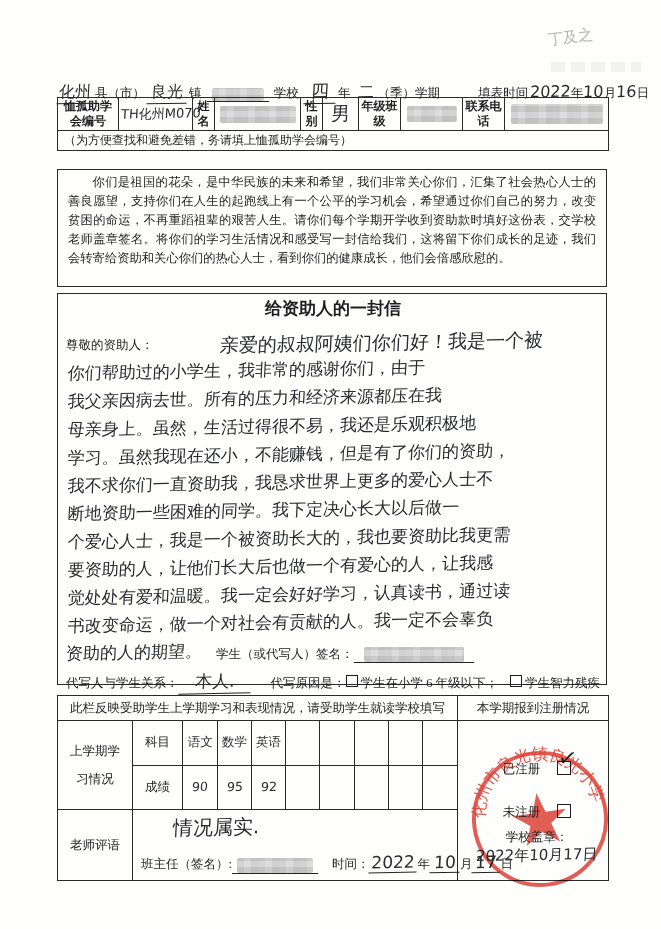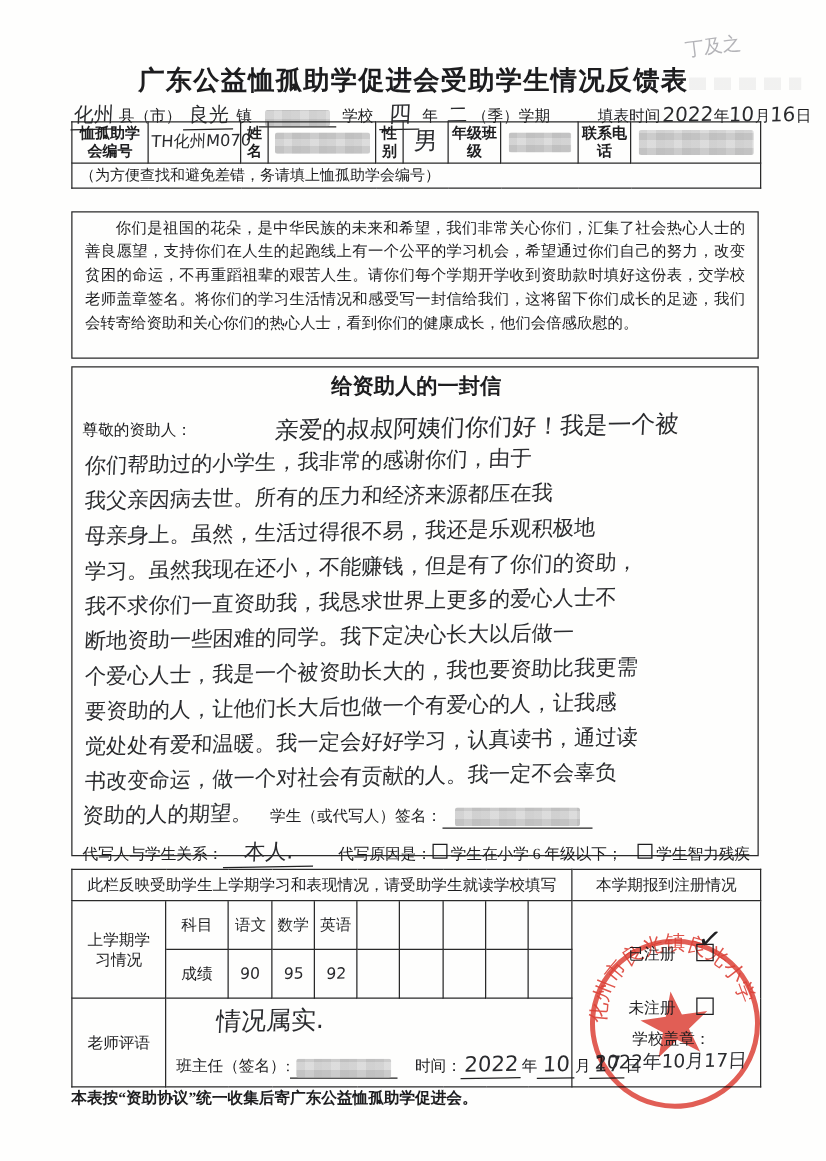--- a/index.html
+++ b/index.html
@@ -71,21 +71,20 @@
          mix-blend-mode:multiply;transform:rotate(-8deg);}
   
   .footer{position:absolute;top:870px;left:57px;font-size:12.5px;font-weight:bold;}
 </style>
 </head>
 <body>
 
 <div class="page">
 
   <div class="corner-note hw">丁及之</div>
-  <div class="title">广东公益恤孤助学促进会受助学生情况反馈表</div>
   <div class="title-smudge"></div>
 
   <div class="header-line">
     <span class="fill hw hw-big" style="min-width:36px">化州</span><span class="plabel">县（市）</span><span class="fill hw hw-big" style="min-width:40px">良光</span><span class="plabel">镇</span>
     <span class="fill" style="min-width:62px"><span class="blur" style="width:52px;height:13px"></span></span>
     <span class="plabel">学校</span>
     <span class="fill hw" style="min-width:32px;font-size:18px">四</span><span class="plabel">年</span>
     <span class="hw hw-big" style="min-width:20px;text-align:center">二</span><span class="plabel">（季）学期</span>
     <span style="display:inline-block;width:28px"></span>
     <span class="plabel">填表时间</span><span class="hw hw-big">2022</span><span>年</span><span class="hw hw-big">10</span><span>月</span><span class="hw hw-big">16</span><span>日</span>
@@ -180,21 +179,21 @@
         <col style="width:34px">
         <col style="width:35px">
       <col style="width:151px">
     </colgroup>
     <tbody>
         <tr>
       <td colspan="10" class="bh">此栏反映受助学生上学期学习和表现情况，请受助学生就读学校填写</td>
       <td class="bh">本学期报到注册情况</td>
     </tr>
     <tr>
-      <td rowspan="2" style="font-size:12.5px;line-height:16px;word-break:break-all;padding:16px 8px">上学期学习情况</td>
+      <td rowspan="2" style="font-size:12.5px;line-height:28px;word-break:break-all;padding:16px 8px">上学期学习情况</td>
       <td>科目</td>
       <td class="subj-cell"><span class="hw">语文</span></td>
       <td class="subj-cell"><span class="hw">数学</span></td>
       <td class="subj-cell"><span class="hw">英语</span></td>
       <td class="subj-cell"><span class="hw"></span></td>
       <td class="subj-cell"><span class="hw"></span></td>
       <td class="subj-cell"><span class="hw"></span></td>
       <td class="subj-cell"><span class="hw"></span></td>
       <td class="subj-cell"><span class="hw"></span></td>
       <td rowspan="3" class="reg-cell">
@@ -245,15 +244,14 @@
           <span class="fill hw" style="min-width:30px;font-size:17px">10</span>
           <span>月</span>
           <span class="fill hw" style="min-width:28px;font-size:17px">17</span>
           <span>日</span>
         </span>
       </td>
     </tr>
   </tbody>
     </table>
 
-  <div class="footer">本表按“资助协议”统一收集后寄广东公益恤孤助学促进会。</div>
 
 </div>
 
 </body></html>

